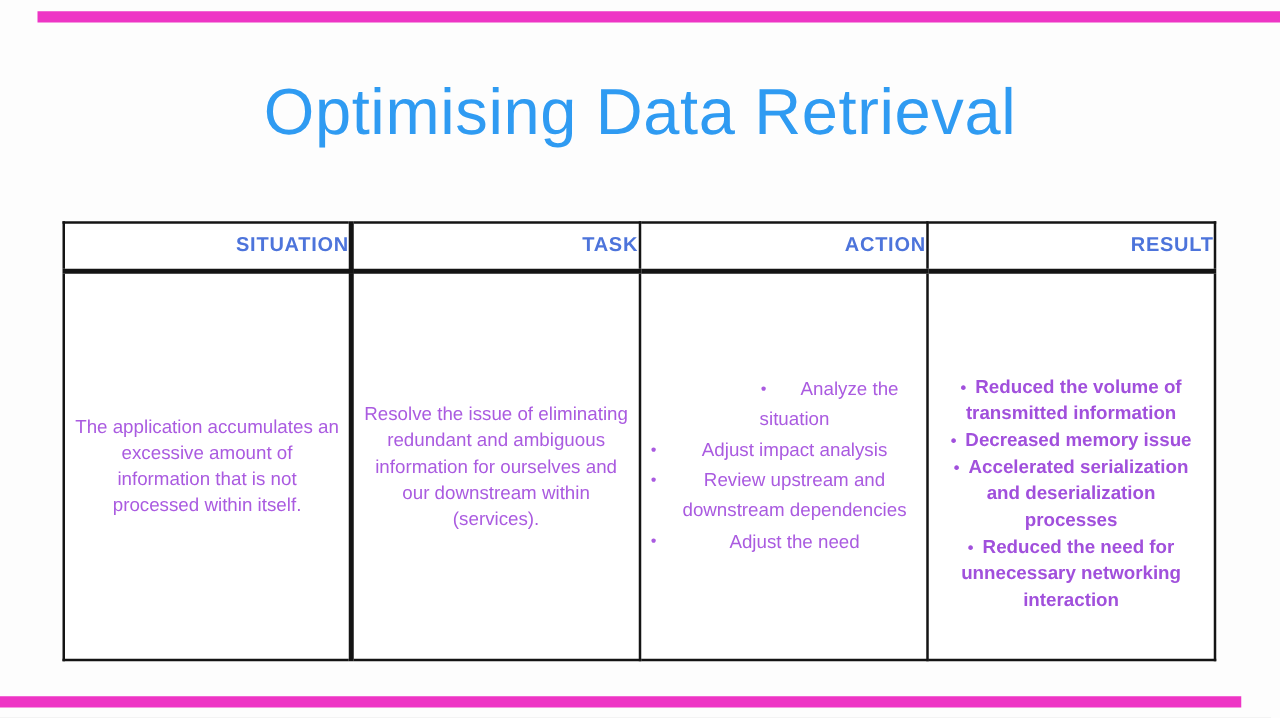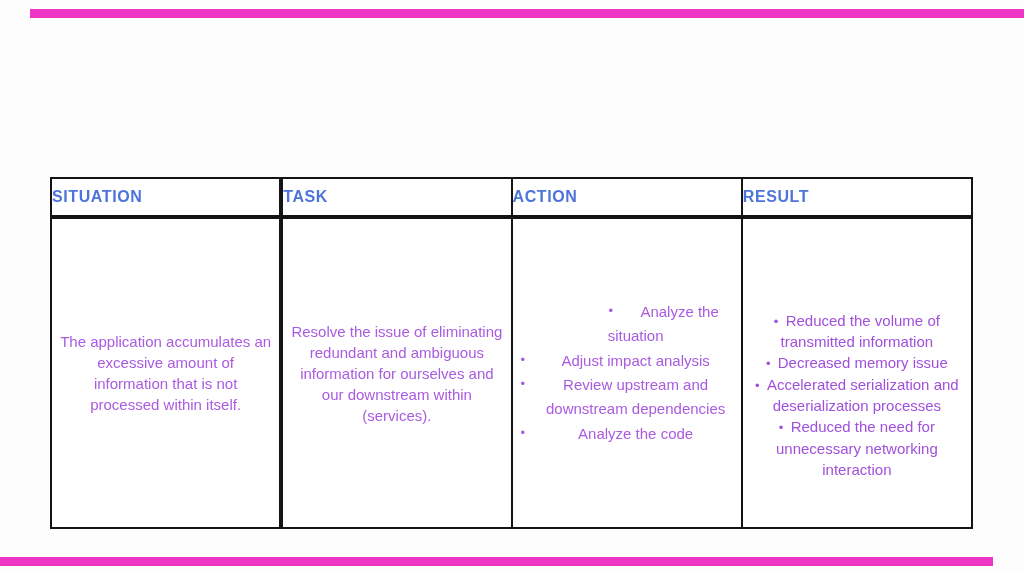--- a/index.html
+++ b/index.html
@@ -32,21 +32,21 @@
     width:923px; height:352px;
     border-collapse:collapse; table-layout:fixed;
     background:#fff;
   }
   table.star th {
     height:39px;
     border:2px solid var(--border,#141414);
     border-bottom:4px solid var(--border,#141414);
     font-size:16px; font-weight:bold; letter-spacing:0.6px;
     color:var(--header,#4d74db);
-    text-align:left; vertical-align:middle;
+    text-align:right; vertical-align:middle;
   }
   table.star td {
     border:2px solid var(--border,#141414);
     vertical-align:middle;
     padding:0;
   }
   table.star th.col-sep, table.star td.col-sep {
     border-right-width:4px;
   }
   .celltext {
@@ -64,38 +64,39 @@
   }
   ul.action-list li { position:relative; }
   ul.action-list li::before {
     content:"\2022";
     position:absolute; left:-14px; top:0;
     font-size:13px;
   }
   ul.action-list li:first-child { text-indent:88px; }
   ul.result-list {
     list-style:none;
-    font-size:15px; font-weight:normal; line-height:1.42;
+    font-size:15px; font-weight:bold; line-height:1.42;
     color:var(--result-text,#a150dc);
     text-align:center;
     padding:0 8px;
     margin-top:44px;
   }
   ul.result-list li::before {
     content:"\2022\00a0\00a0";
     font-size:13px;
   }
 </style>
 </head>
 <body>
 
 <div class="slide">
   <div class="bar-top"></div>
   <div class="bar-bottom"></div>
 
+  <h1 class="title">Optimising Data Retrieval</h1>
 
   <table class="star">
     <thead>
       <tr>
         <th class="col-sep">SITUATION</th>
         <th>TASK</th>
         <th>ACTION</th>
         <th>RESULT</th>
       </tr>
     </thead>
@@ -105,21 +106,21 @@
           <div class="celltext">The application accumulates an excessive amount of information that is not processed within itself.</div>
         </td>
         <td>
           <div class="celltext">Resolve the issue of eliminating redundant and ambiguous information for ourselves and our downstream within (services).</div>
         </td>
         <td>
           <ul class="action-list">
               <li>Analyze the situation</li>
               <li>Adjust impact analysis</li>
               <li>Review upstream and downstream dependencies</li>
-              <li>Analyze the code</li>
+              <li>Adjust the need</li>
             </ul>
         </td>
         <td>
           <ul class="result-list">
               <li>Reduced the volume of transmitted information</li>
               <li>Decreased memory issue</li>
               <li>Accelerated serialization and deserialization processes</li>
               <li>Reduced the need for unnecessary networking interaction</li>
             </ul>
         </td>

